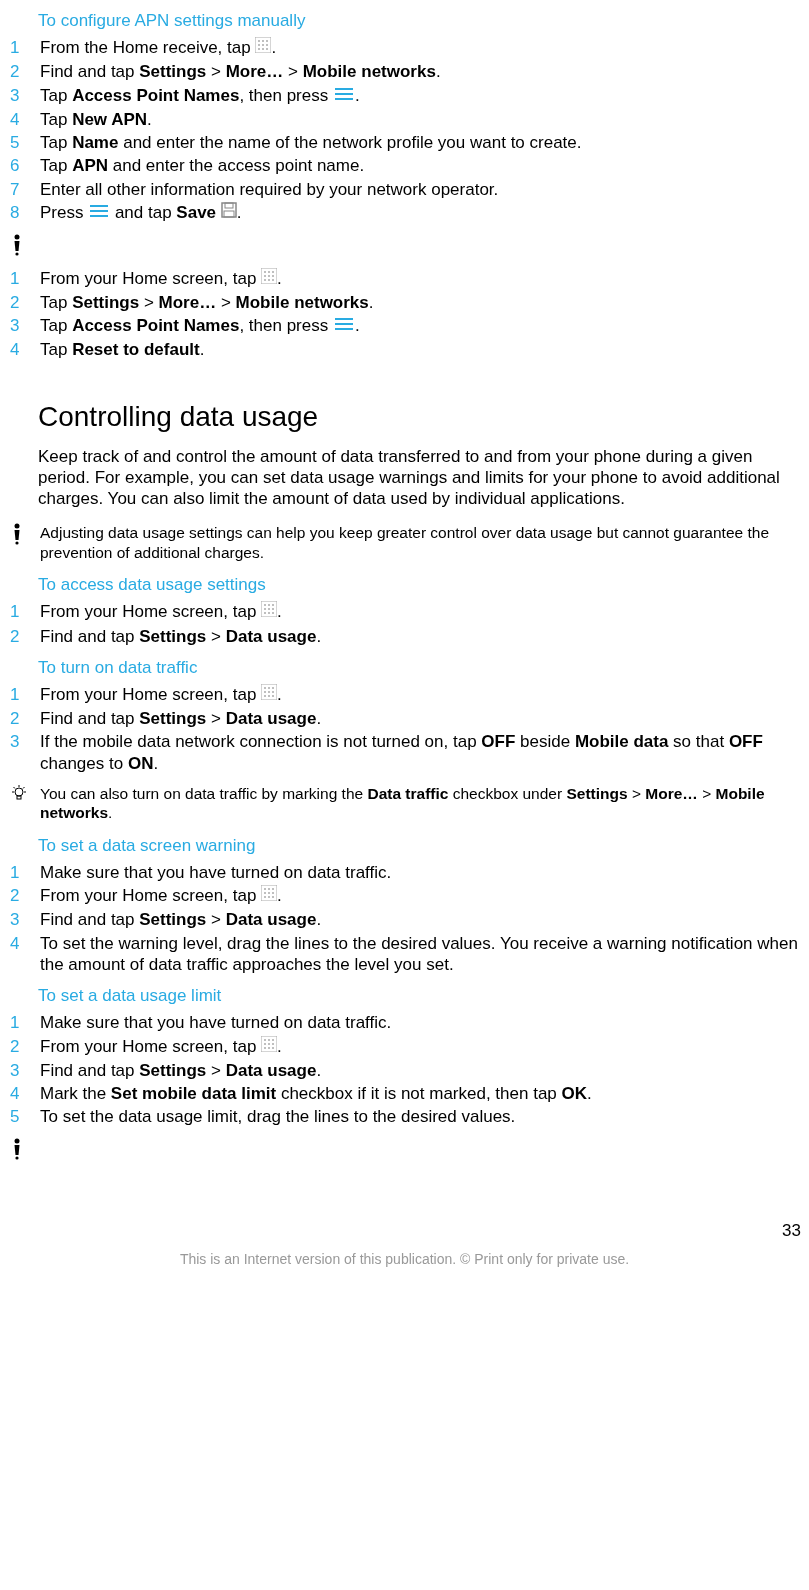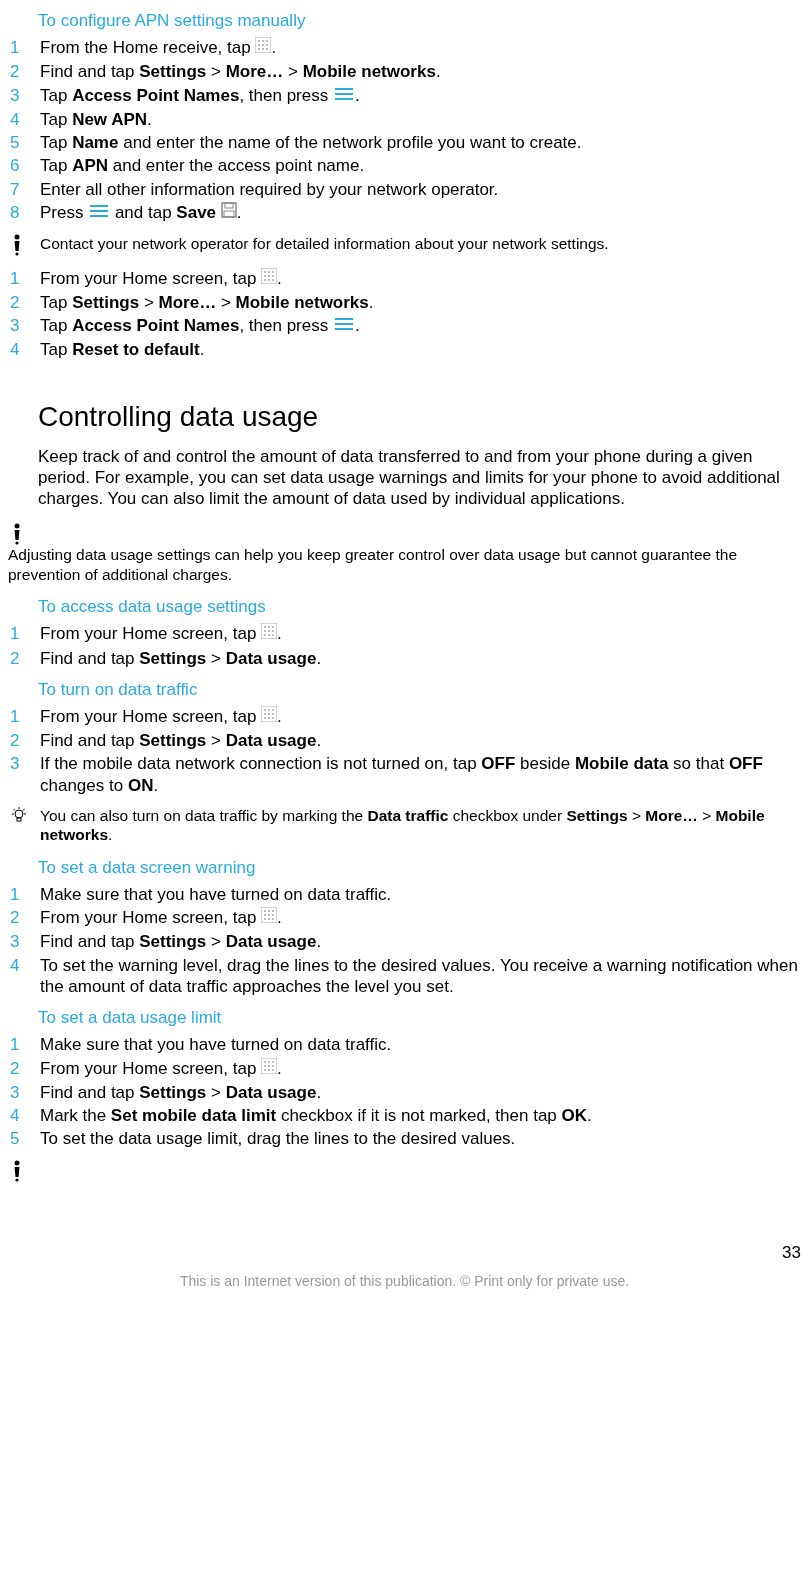--- a/index.html
+++ b/index.html
@@ -156,21 +156,20 @@
   </div>
 
   <div class="note">
     <span class="note-icon">
         <svg width="14" height="22">
           <circle cx="7" cy="3" r="2.5" fill="#000"></circle>
           <path d="M4.5 7 L9.5 7 L8.5 17 L5.5 17 Z" fill="#000"></path>
           <circle cx="7" cy="20" r="1.6" fill="#000"></circle>
         </svg>
       </span>
-    <span class="note-body">Contact your network operator for detailed information about your network settings.</span>
   </div>
 
   <div class="ol">
     <div class="li">
         <span class="num">1</span>
         <span class="txt"><span>From your Home screen, tap </span><span class="inline-icon"><svg width="16" height="16">
               <rect x="0" y="0" width="16" height="16" fill="none" stroke="#aaa" stroke-width="1"></rect>
               <circle cx="4" cy="4" r="1" fill="#aaa"></circle>
               <circle cx="8" cy="4" r="1" fill="#aaa"></circle>
               <circle cx="12" cy="4" r="1" fill="#aaa"></circle>
@@ -199,21 +198,21 @@
 
     <div class="li">
         <span class="num">4</span>
         <span class="txt"><span>Tap </span><span class="b">Reset to default</span><span>.</span></span>
       </div>
   </div>
 
   <div class="main-heading">Controlling data usage</div>
   <div class="body-para">Keep track of and control the amount of data transferred to and from your phone during a given period. For example, you can set data usage warnings and limits for your phone to avoid additional charges. You can also limit the amount of data used by individual applications.</div>
 
-  <div class="note" style="margin-top:14px;flex-direction:column;">
+  <div class="note" style="margin-top:14px;">
     <span class="note-icon">
         <svg width="14" height="22">
           <circle cx="7" cy="3" r="2.5" fill="#000"></circle>
           <path d="M4.5 7 L9.5 7 L8.5 17 L5.5 17 Z" fill="#000"></path>
           <circle cx="7" cy="20" r="1.6" fill="#000"></circle>
         </svg>
       </span>
     <span class="note-body">Adjusting data usage settings can help you keep greater control over data usage but cannot guarantee the prevention of additional charges.</span>
   </div>
 

